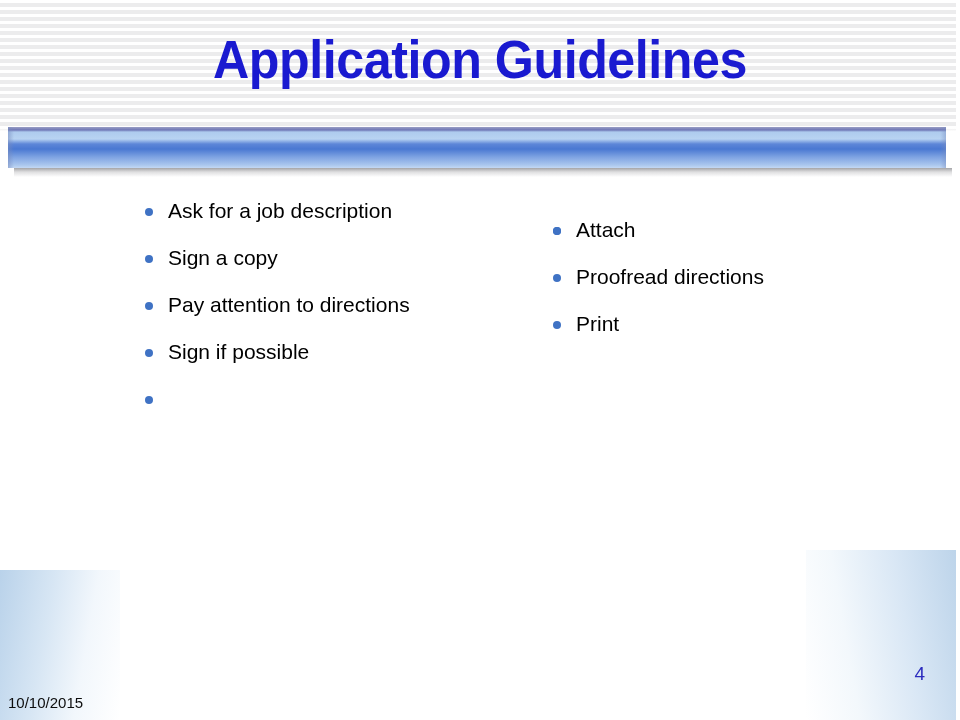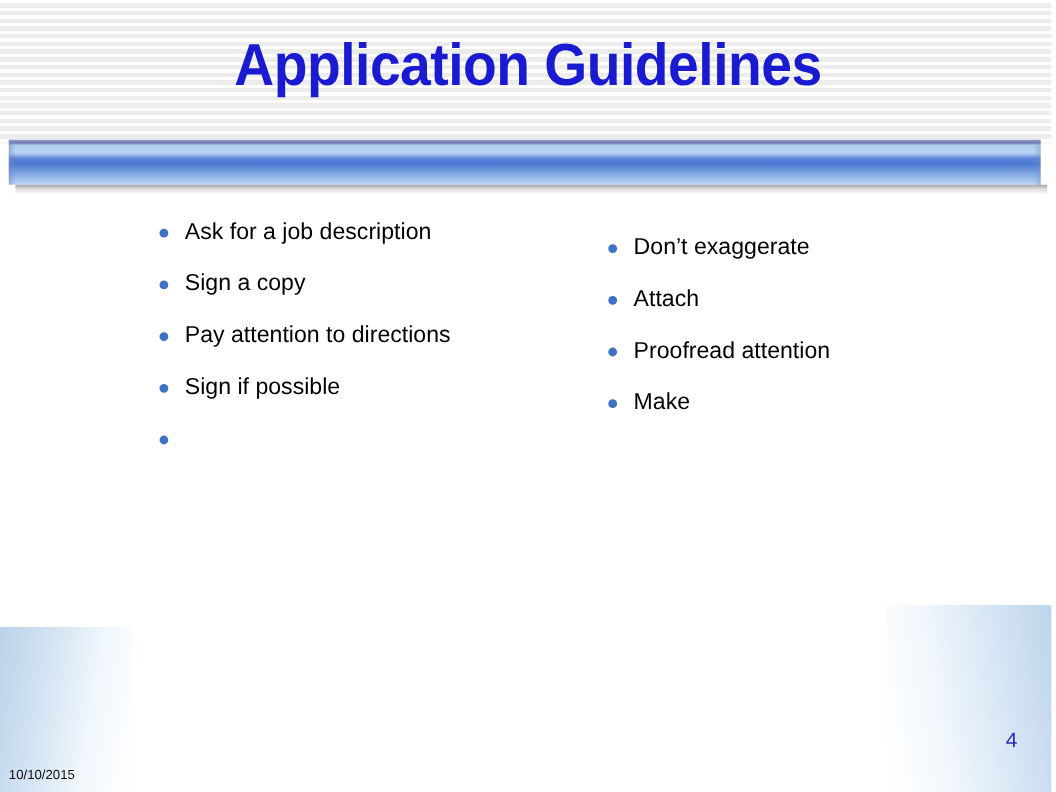--- a/index.html
+++ b/index.html
@@ -186,21 +186,21 @@
     border-radius: 50%;
     background: #3f72c4;
   }
 
   
   .footer-date {
     position: absolute;
     left: 8px;
     bottom: 9px;
     font-family: "Liberation Sans", sans-serif;
-    font-size: 12px;
+    font-size: 15px;
     color: #0d0d0d;
     z-index: 5;
   }
   .footer-pagenum {
     position: absolute;
     right: 31px;
     bottom: 35px;
     font-family: "Liberation Sans", sans-serif;
     font-size: 19px;
     color: #2b2bbe;
@@ -247,33 +247,32 @@
         <li>
           <span class="bullet-dot"></span>
         </li>
       </ul>
     </div>
 
     <div class="col col-right">
       <ul class="bullets">
         <li>
           <span class="bullet-dot"></span>
-          <span>Don’t exaggerate</span>
         </li>
         <li>
           <span class="bullet-dot"></span>
           <span>Attach</span>
         </li>
         <li>
           <span class="bullet-dot"></span>
-          <span>Proofread attention</span>
-        </li>
-        <li>
-          <span class="bullet-dot"></span>
-          <span>Make</span>
+          <span>Proofread directions</span>
+        </li>
+        <li>
+          <span class="bullet-dot"></span>
+          <span>Print</span>
         </li>
       </ul>
     </div>
 
   </div>
 
   <div class="footer-date">10/10/2015</div>
 
   <div class="footer-pagenum">4</div>
 

